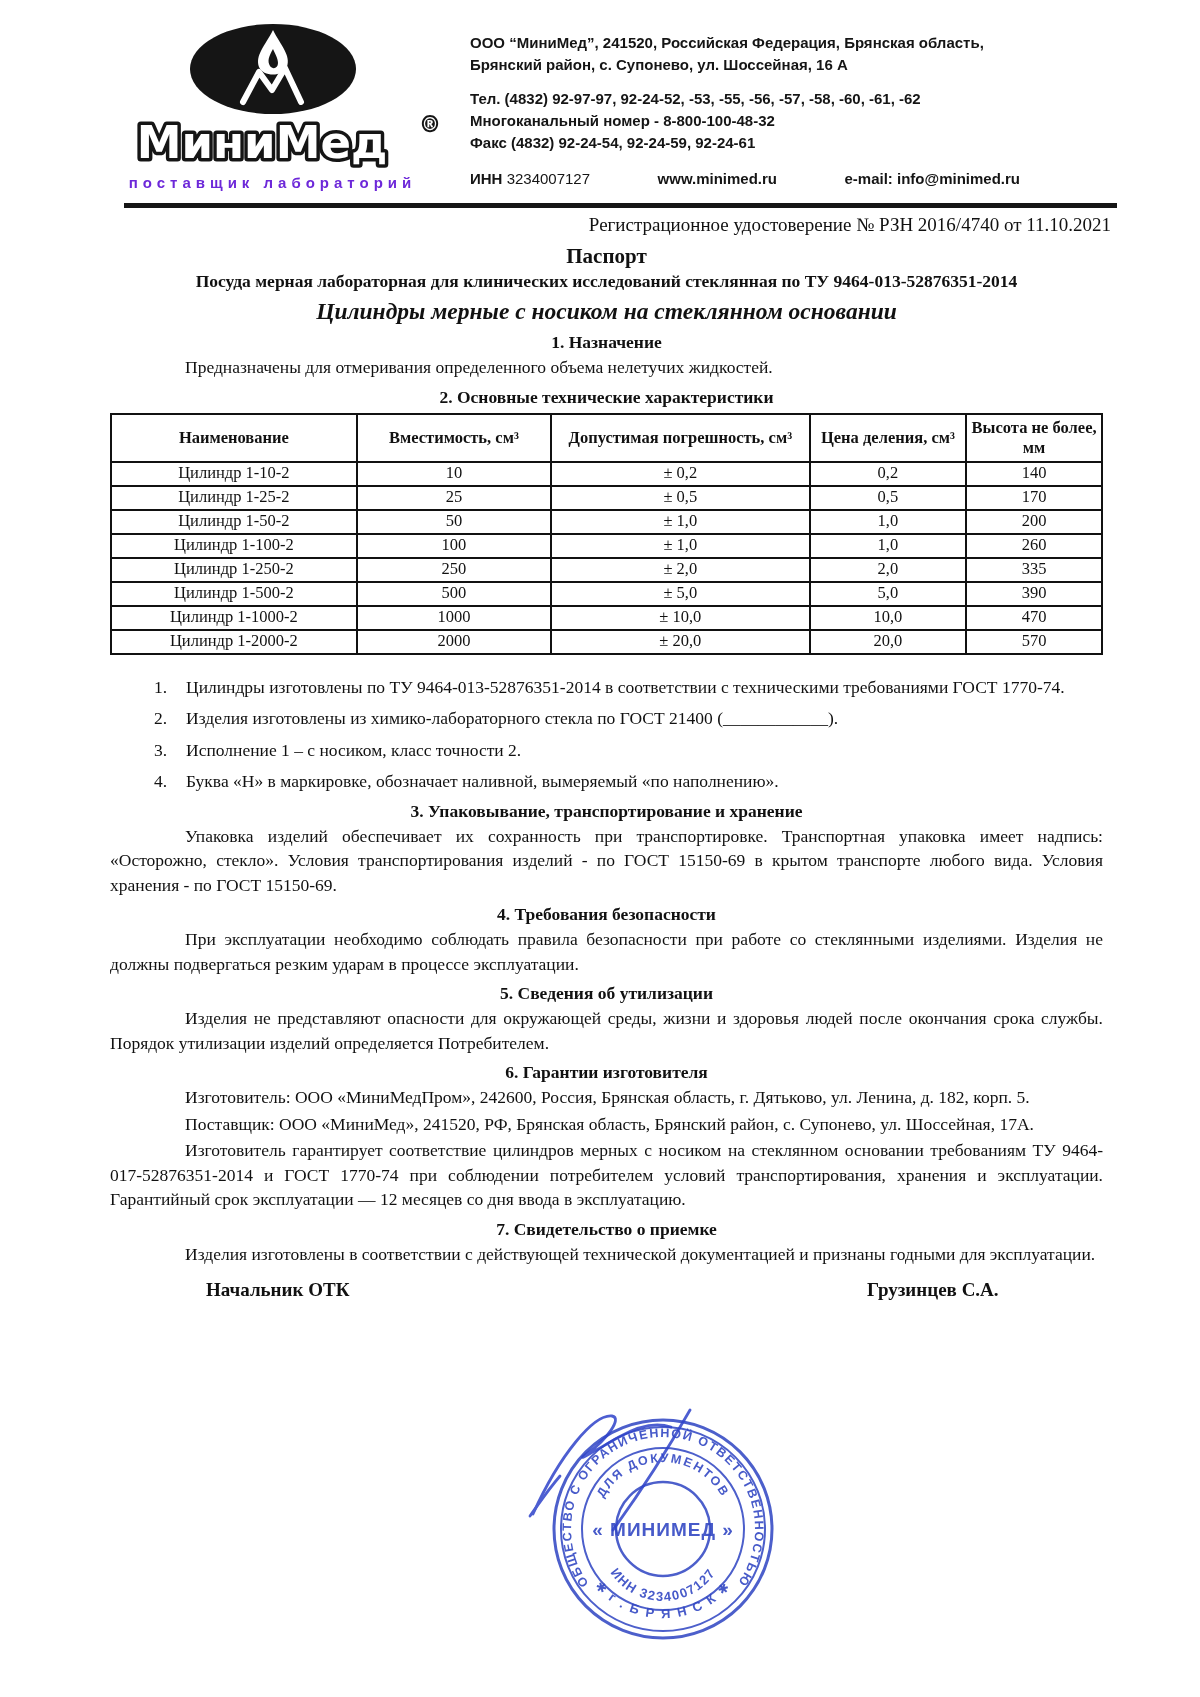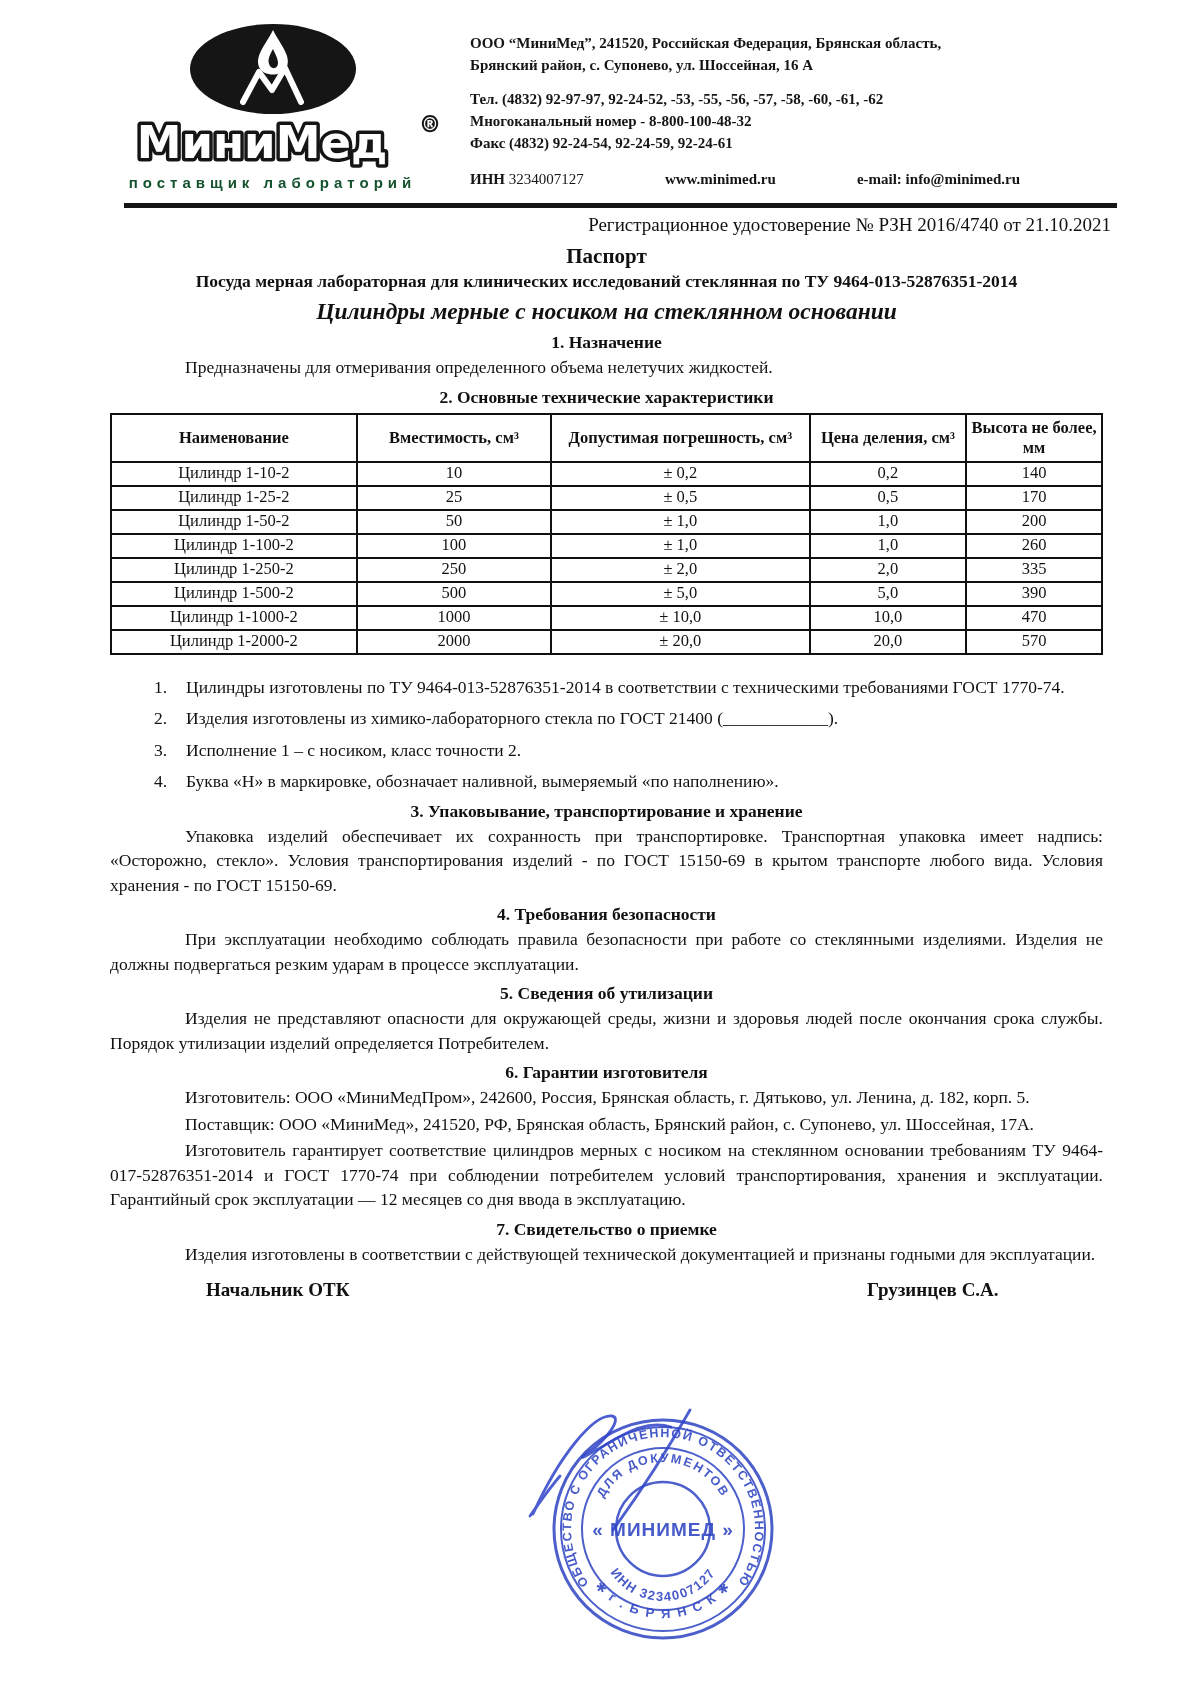--- a/index.html
+++ b/index.html
@@ -9,26 +9,26 @@
     font-family:"Liberation Serif","DejaVu Serif",serif;
     overflow:hidden;
   }
   
   .header { position:absolute; top:18px; left:0; width:100%; height:190px; }
   .logo { position:absolute; left:100px; top:4px; width:345px; text-align:center; }
   .logo-oval { display:block; margin:0 auto; }
   .wordmark { display:block; margin:-6px auto 0; }
   .tagline {
     font-family:"Liberation Sans","DejaVu Sans",sans-serif;
-    font-weight:bold; font-size:15px; letter-spacing:5px; color:#14532d;
+    font-weight:bold; font-size:15px; letter-spacing:5px; color:#6d28d9;
     margin-top:2px; white-space:nowrap;
   }
   .company {
     position:absolute; left:470px; top:14px; width:550px;
-    font-family:Liberation Serif, serif;
+    font-family:Liberation Sans, sans-serif;
     font-weight:bold; font-size:15px; line-height:22px; color:#151515;
   }
   .company .block { margin-bottom:12px; }
   .inn-row { display:flex; justify-content:space-between; margin-top:14px; }
   .inn-row .inn-num { font-weight:normal; }
   .rule { position:absolute; top:203px; left:124px; width:993px; height:5px; background:#151515; }
 
   
   .content { position:absolute; top:214px; left:110px; width:993px; }
   .registration { text-align:right; font-size:19px; margin:0 -8px 6px 0; }
@@ -98,21 +98,21 @@
         <span>www.minimed.ru</span>
         <span>e-mail: info@minimed.ru</span>
       </div>
     </div>
   </div>
 
   <div class="rule"></div>
 
   <div class="content">
 
-    <div class="registration">Регистрационное удостоверение № РЗН 2016/4740 от 21.10.2021</div>
+    <div class="registration">Регистрационное удостоверение № РЗН 2016/4740 от 11.10.2021</div>
 
     <div class="h-doc">Паспорт</div>
     <div class="h-sub">Посуда мерная лабораторная для клинических исследований стеклянная по ТУ 9464-013-52876351-2014</div>
     <div class="h-prod">Цилиндры мерные с носиком на стеклянном основании</div>
 
     <h2 class="sec">1. Назначение</h2>
     <p class="body">Предназначены для отмеривания определенного объема нелетучих жидкостей.</p>
 
     <h2 class="sec">2. Основные технические характеристики</h2>
 

